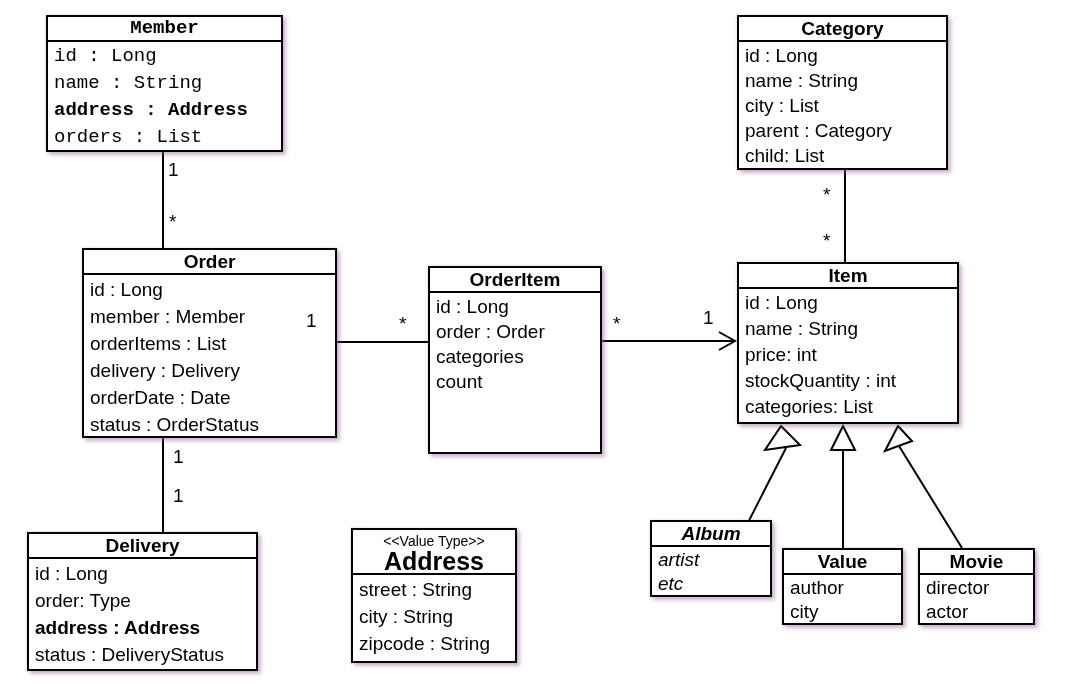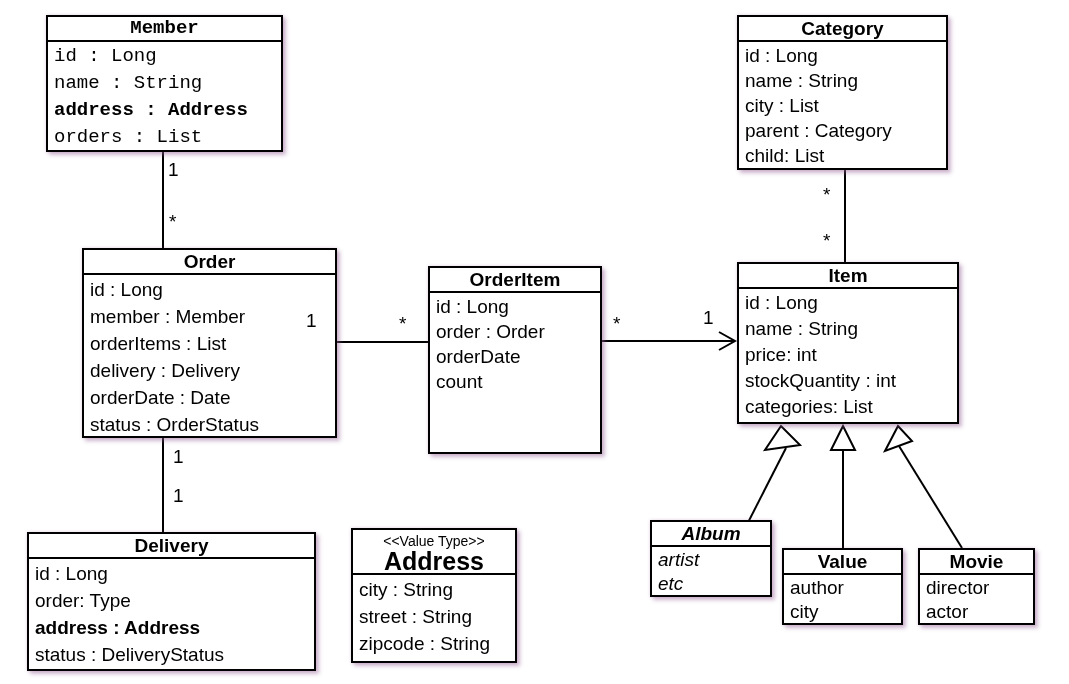--- a/index.html
+++ b/index.html
@@ -88,54 +88,54 @@
       <div class="attr">orderDate : Date</div>
       <div class="attr">status : OrderStatus</div>
     </div>
   </div>
 
   <div class="cls" style="left:428px;top:266px;width:174px;height:188px;">
     <div class="cls-title">OrderItem</div>
     <div class="cls-attrs lh25">
       <div class="attr">id : Long</div>
       <div class="attr">order : Order</div>
-      <div class="attr">orderDate</div>
+      <div class="attr">categories</div>
       <div class="attr">count</div>
     </div>
   </div>
 
   <div class="cls" style="left:737px;top:262px;width:222px;height:162px;">
     <div class="cls-title">Item</div>
     <div class="cls-attrs lh26">
       <div class="attr">id : Long</div>
       <div class="attr">name : String</div>
       <div class="attr">price: int</div>
       <div class="attr">stockQuantity : int</div>
       <div class="attr">categories: List</div>
     </div>
   </div>
 
-  <div class="cls" style="left:27px;top:532px;width:289px;height:139px;">
+  <div class="cls" style="left:27px;top:532px;width:231px;height:139px;">
     <div class="cls-title">Delivery</div>
     <div class="cls-attrs lh27">
       <div class="attr">id : Long</div>
       <div class="attr">order: Type</div>
       <div class="attr bold">address : Address</div>
       <div class="attr">status : DeliveryStatus</div>
     </div>
   </div>
 
   <div class="cls" style="left:351px;top:528px;width:166px;height:135px;">
     <div class="cls-head">
       <div class="stereotype">&lt;&lt;Value Type&gt;&gt;</div>
       <div class="head-title">Address</div>
     </div>
     <div class="cls-attrs lh27">
+      <div class="attr">street : String</div>
       <div class="attr">city : String</div>
-      <div class="attr">street : String</div>
       <div class="attr">zipcode : String</div>
     </div>
   </div>
 
   <div class="cls" style="left:650px;top:520px;width:122px;height:77px;font-style:italic;">
     <div class="cls-title">Album</div>
     <div class="cls-attrs lh24">
       <div class="attr">artist</div>
       <div class="attr">etc</div>
     </div>

